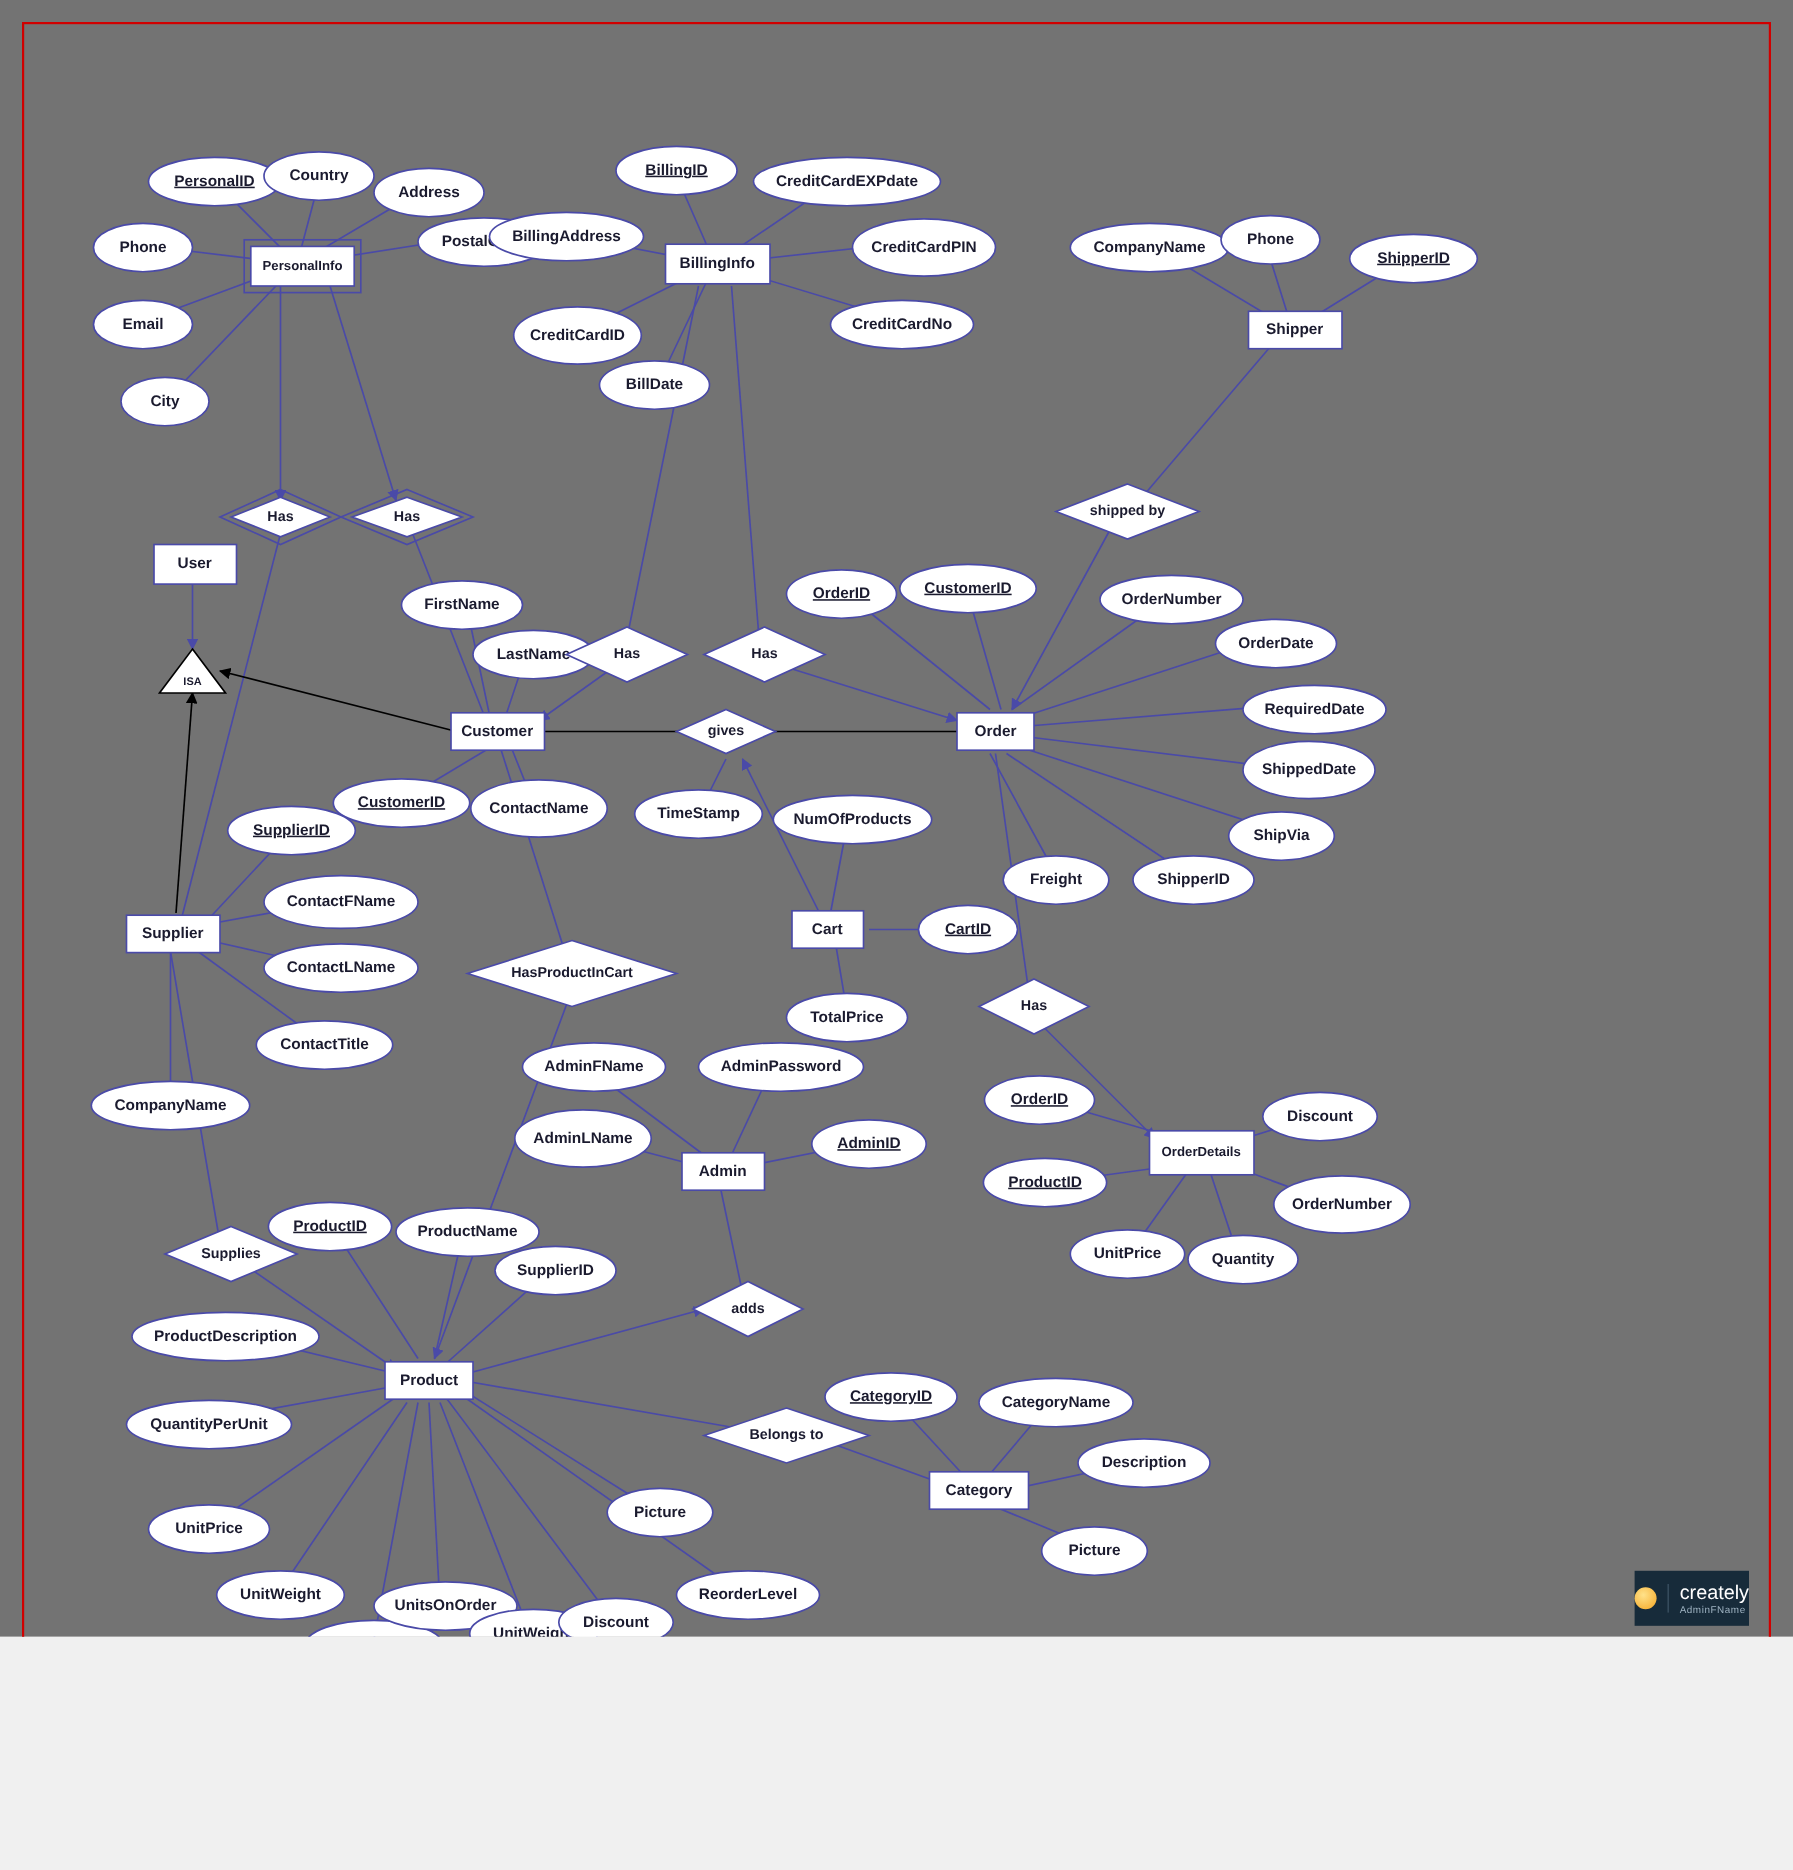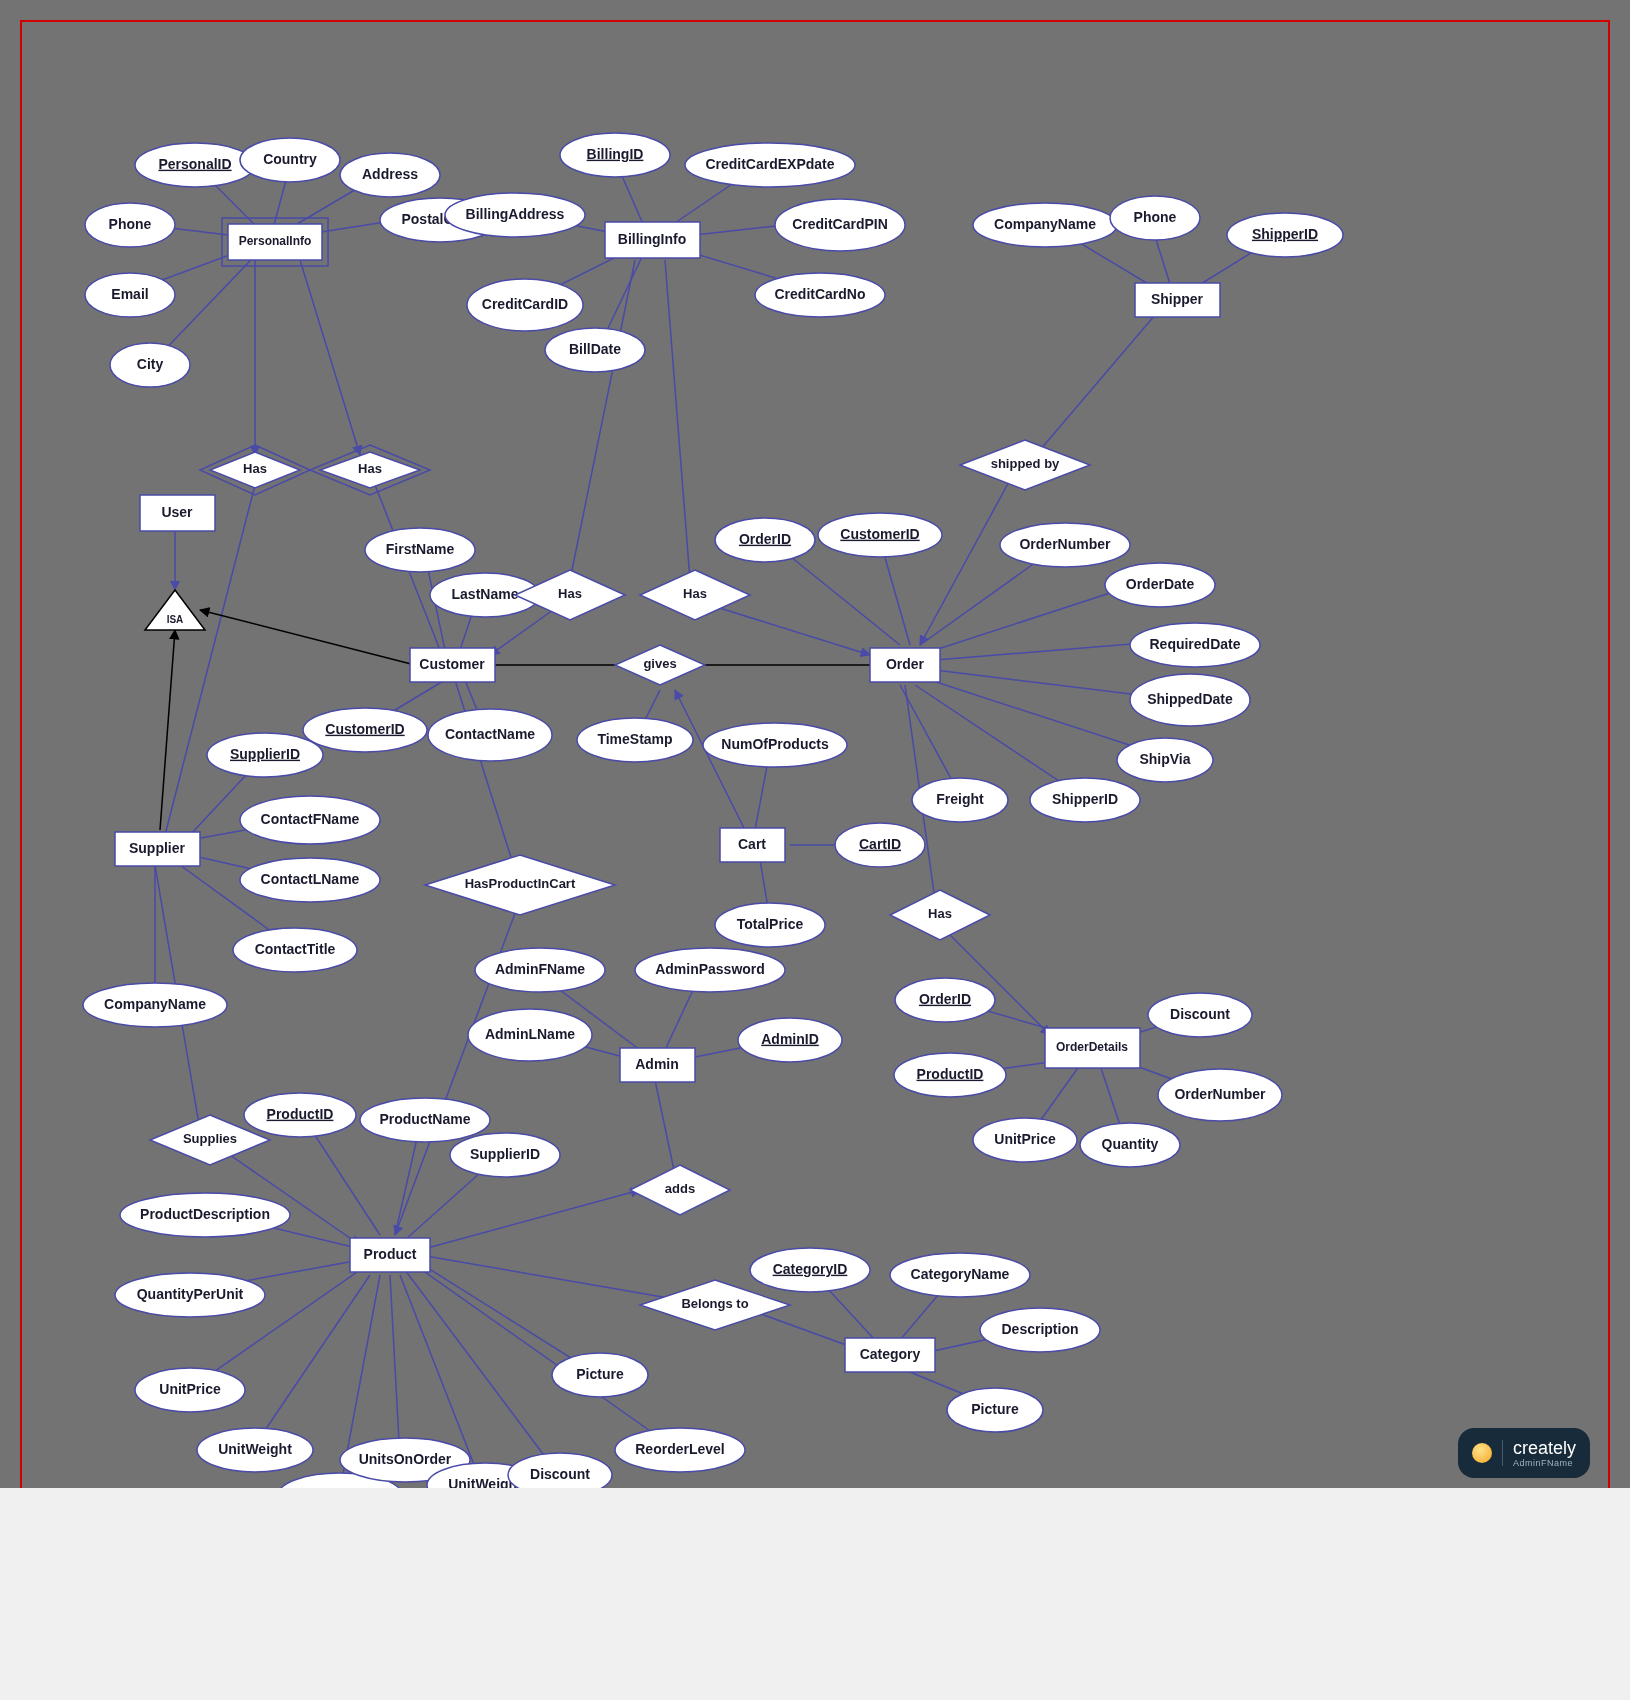--- a/index.html
+++ b/index.html
@@ -12,21 +12,21 @@
   .attr-label.u{text-decoration:underline;}
   .rel-label{font-size:13px;font-weight:600;fill:#1a1a2e;text-anchor:middle;dominant-baseline:middle;}
   .entity rect{fill:#ffffff;stroke:#4a4aa8;stroke-width:1.5;}
   .entity.weak rect.outer{fill:none;stroke:#4a4aa8;stroke-width:1.5;}
   .attribute ellipse{fill:#ffffff;stroke:#4a4aa8;stroke-width:1.5;}
   .relationship polygon{fill:#ffffff;stroke:#4a4aa8;stroke-width:1.5;}
   .relationship.ident polygon.outer{fill:none;stroke:#4a4aa8;stroke-width:1.5;}
   .edge{stroke:#4a4aa8;stroke-width:1.5;fill:none;}
   .edge.k{stroke:#000000;}
   .isa polygon{fill:#ffffff;stroke:#000000;stroke-width:1.5;}
-  .logo{position:absolute;right:40px;bottom:10px;background:#172b3a;color:#fff;font-size:18px;padding:10px 14px;border-radius:16px;display:flex;align-items:center;gap:10px;}
+  .logo{position:absolute;right:40px;bottom:10px;background:#172b3a;color:#fff;font-size:18px;padding:10px 0;border-radius:0;display:flex;align-items:center;gap:10px;}
   .logo .bulb{width:20px;height:20px;border-radius:50%;background:radial-gradient(circle at 40% 35%, #ffe28a, #f5a623);display:inline-block;}
   .logo .sep{width:1px;height:26px;background:#445a6b;}
   .logo .sub{font-size:9px;color:#9fb3c2;display:block;line-height:1;letter-spacing:0.5px;}
 </style>
 </head>
 <body>
 
 <div class="page">
   <div class="frame"></div>
 

